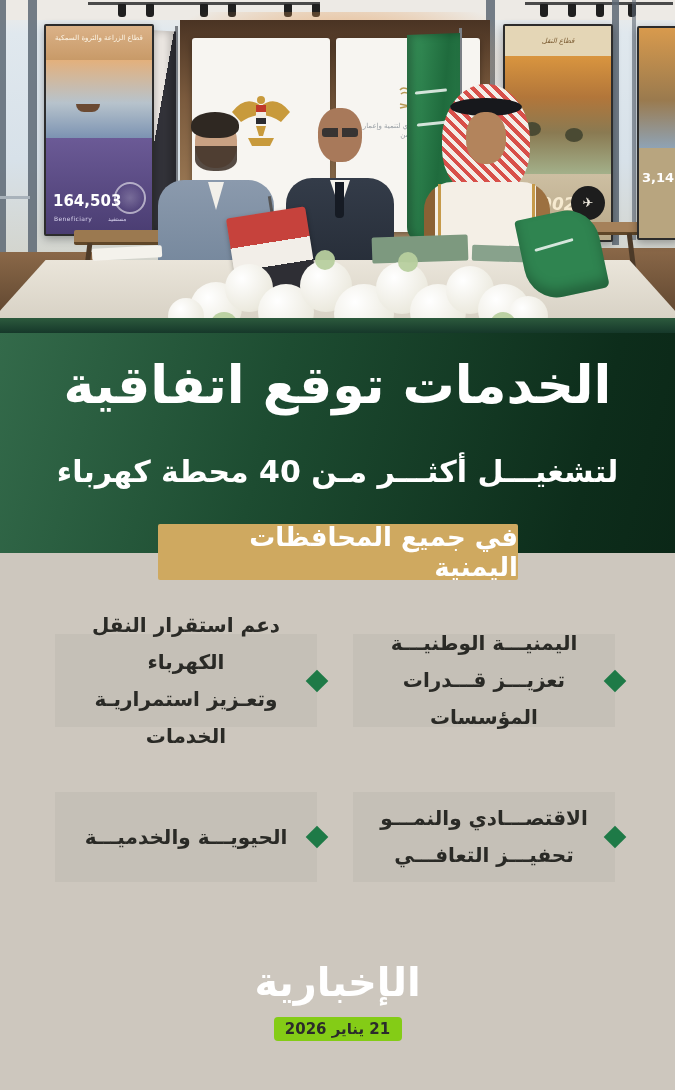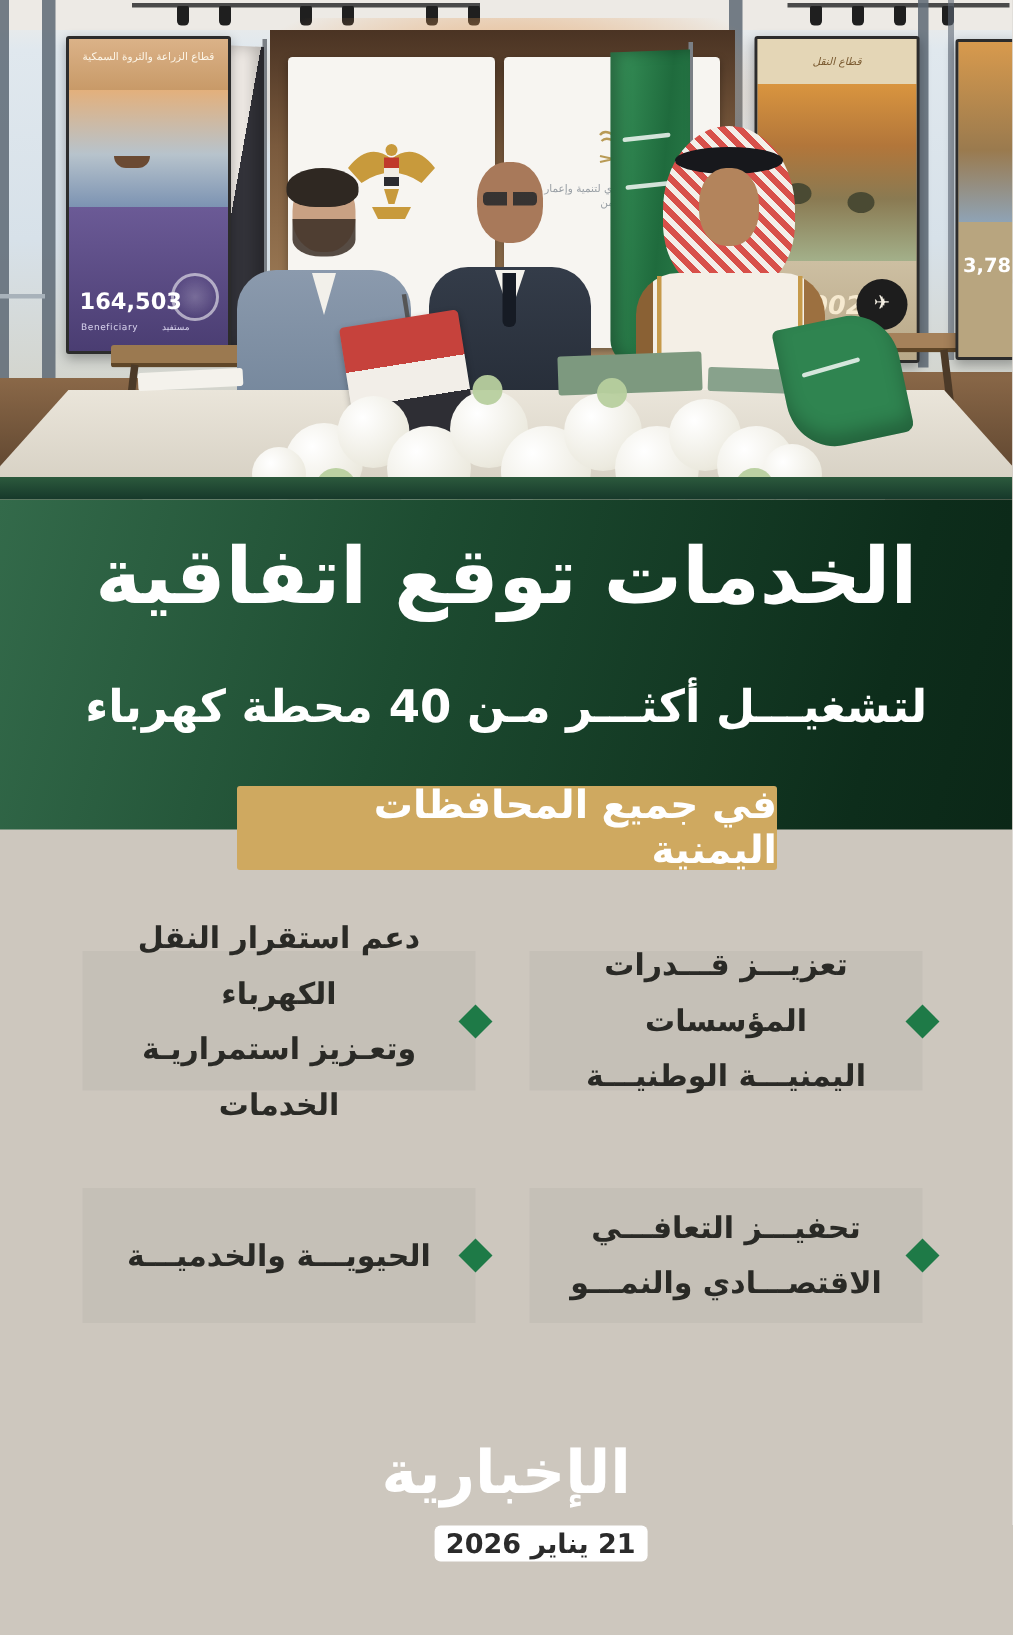--- a/index.html
+++ b/index.html
@@ -114,22 +114,22 @@
              transform:rotate(45deg);}
   .p1{left:353px;top:634px;height:93px;}
   .p2{left:55px;top:634px;height:93px;}
   .p3{left:353px;top:792px;height:90px;}
   .p4{left:55px;top:792px;height:90px;}
 
   
   .brand{position:absolute;left:0;top:952px;width:675px;height:60px;line-height:60px;text-align:center;
          color:#fff;font-size:40px;font-weight:bold;letter-spacing:-1px;direction:rtl;}
   .datepill{position:absolute;left:50%;top:1017px;transform:translateX(-50%);min-width:128px;height:24px;
-            background:#ffffff;border-radius:4px;display:flex;align-items:center;justify-content:center;
-            color:#2b2b2b;font-size:18px;font-weight:bold;direction:rtl;padding:0 8px;box-sizing:border-box;margin-left:23px;}
+            background:#84cc16;border-radius:4px;display:flex;align-items:center;justify-content:center;
+            color:#2b2b2b;font-size:15px;font-weight:bold;direction:rtl;padding:0 8px;box-sizing:border-box;}
 </style>
 </head>
 <body>
 
 <div class="page">
 
   <div class="photo">
     <div class="ceiling"></div>
     <div class="track" style="left:88px;width:232px;"></div>
     <div class="track" style="left:525px;width:148px;"></div>
@@ -213,21 +213,21 @@
       </div>
     </div>
     <div class="corner" style="left:590px;top:248px;width:85px;height:85px;"></div>
     <div class="slab" style="left:545px;top:222px;width:100px;height:10px;background:#a5815a;"></div>
     <div class="leg" style="left:556px;top:233px;height:54px;transform:rotate(7deg);"></div>
     <div class="leg" style="left:630px;top:233px;height:54px;transform:rotate(-7deg);"></div>
 
     <div class="banner b-edge">
       <div class="be-img"></div>
       <div class="be-bottom">
-        <div class="be-value" style="direction:ltr;">3,78</div>
+        <div class="be-value" style="direction:ltr;">3,14</div>
       </div>
     </div>
 
     <div class="man m-left">
       <div class="suit"></div>
       <div class="shirt"></div>
       <div class="head"></div>
       <div class="hair"></div>
       <div class="beard"></div>
     </div>
@@ -279,32 +279,32 @@
     <div class="tedge"></div>
   </div>
 
   <div class="green">
     <h1>الخدمات توقع اتفاقية</h1>
     <div class="sub">لتشغيـــل أكثـــر مـن 40 محطة كهرباء</div>
   </div>
   <div class="badge">في جميع المحافظات اليمنية</div>
 
   <div class="bbox p1">
+    <span>اليمنيـــة الوطنيـــة</span>
     <span>تعزيـــز قـــدرات المؤسسات</span>
-    <span>اليمنيـــة الوطنيـــة</span>
     <span class="dia"></span>
   </div>
   <div class="bbox p2">
     <span>دعم استقرار النقل الكهرباء</span>
     <span>وتعـزيز استمراريـة الخدمات</span>
     <span class="dia"></span>
   </div>
   <div class="bbox p3">
+    <span>الاقتصـــادي والنمـــو</span>
     <span>تحفيـــز التعافـــي</span>
-    <span>الاقتصـــادي والنمـــو</span>
     <span class="dia"></span>
   </div>
   <div class="bbox p4">
     <span>الحيويـــة والخدميـــة</span>
     <span class="dia"></span>
   </div>
 
   <div class="brand">الإخبارية</div>
   <div class="datepill">21 يناير 2026</div>
 

